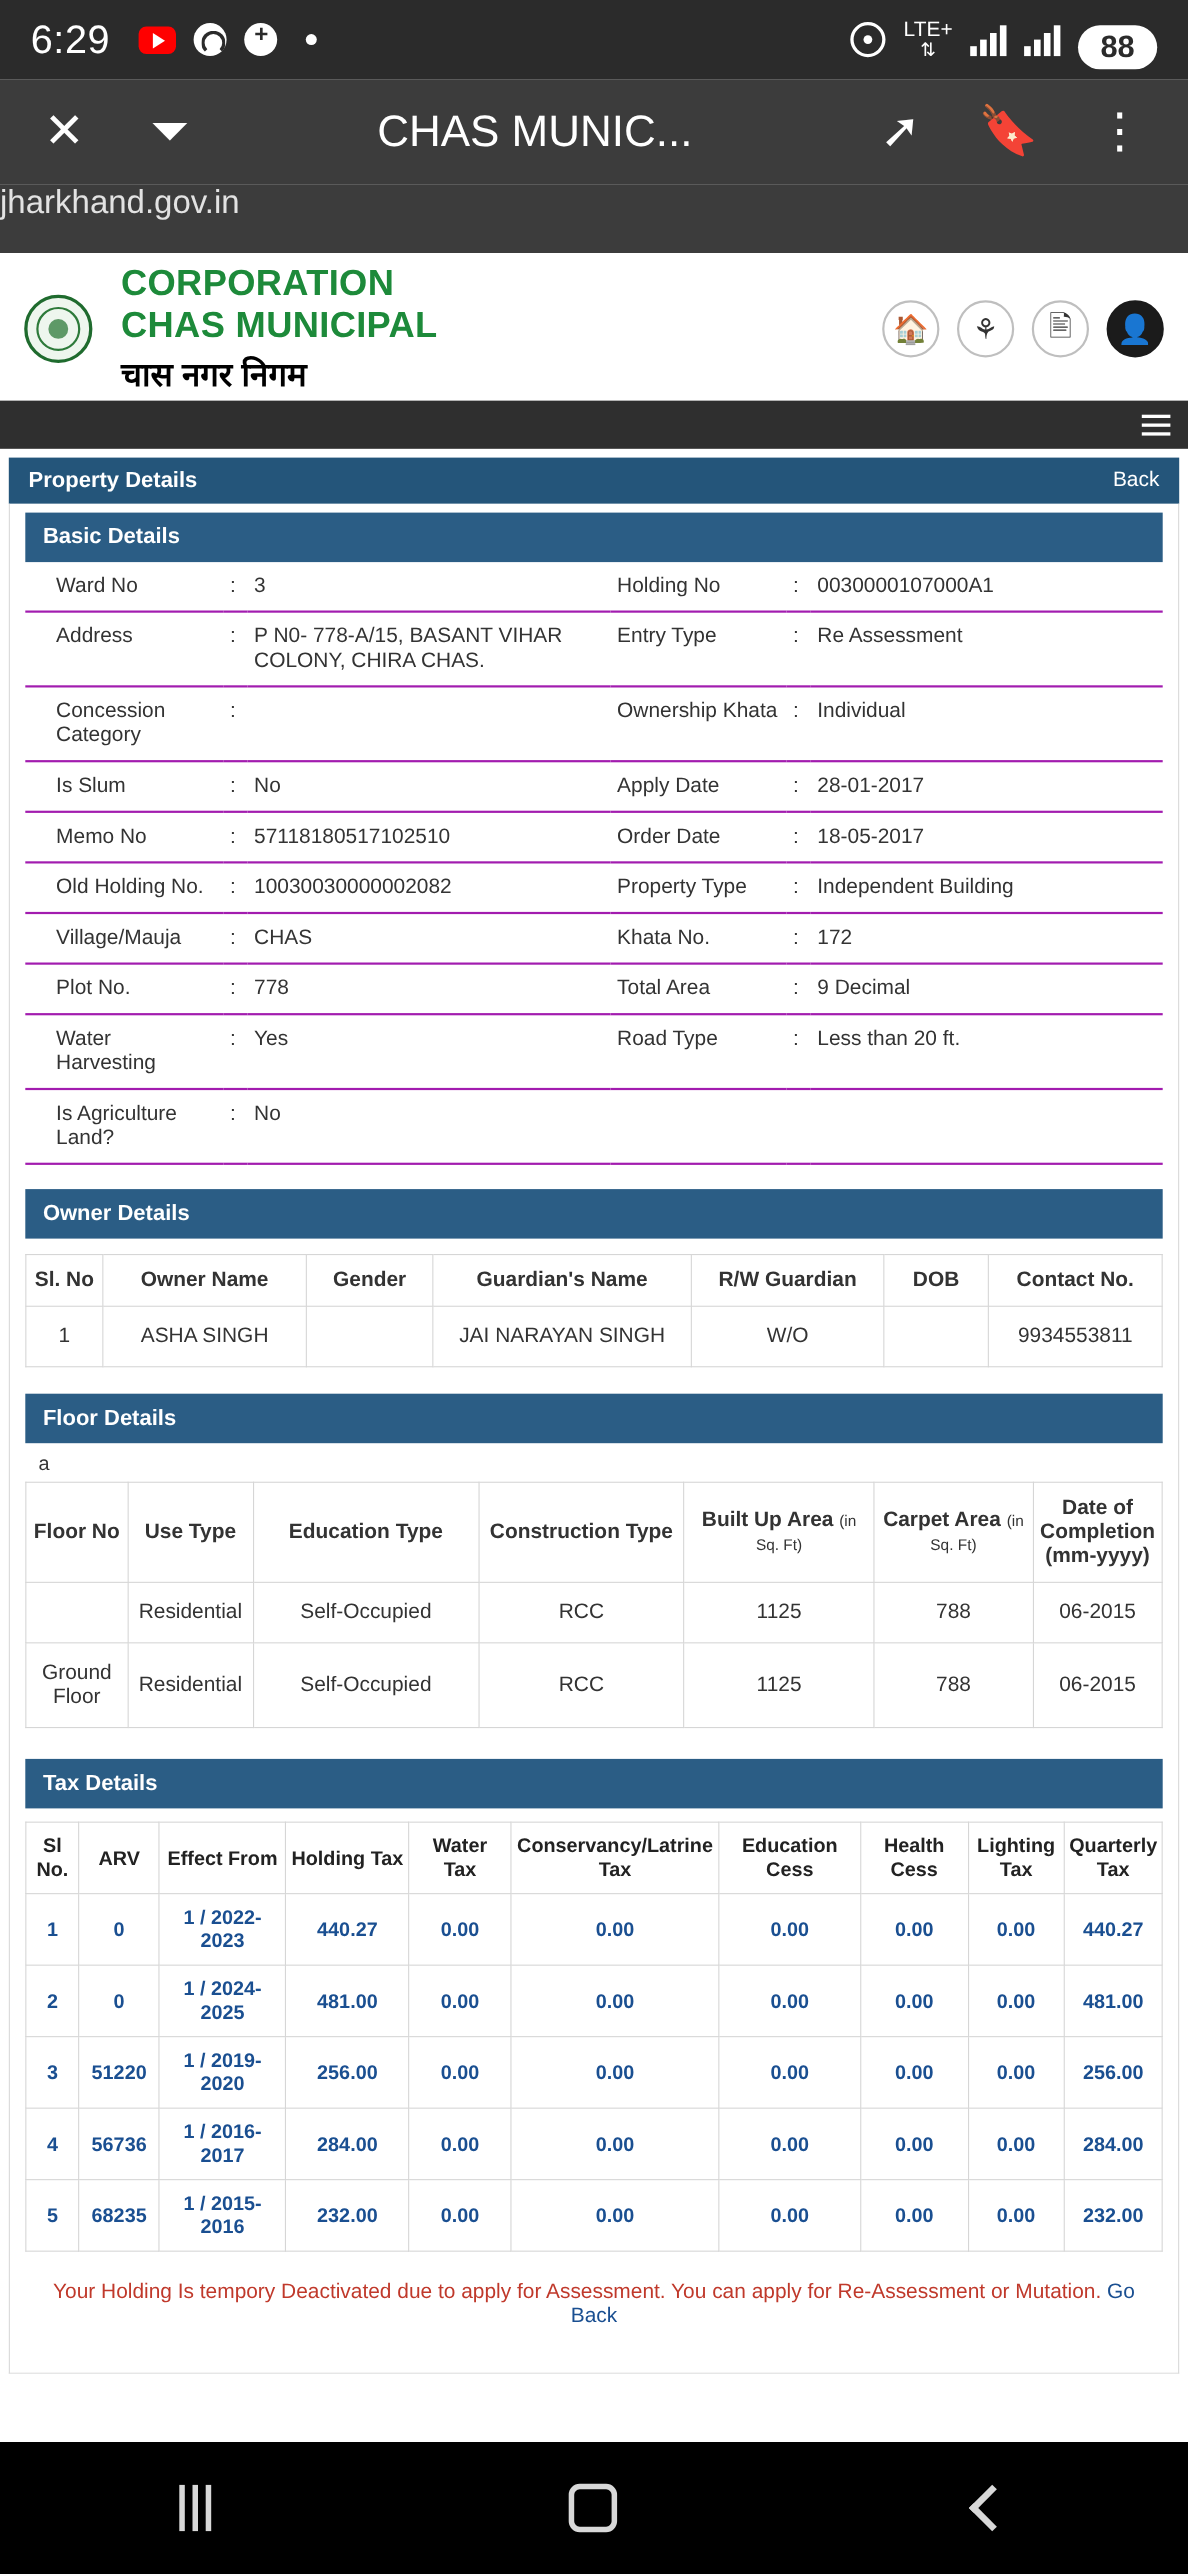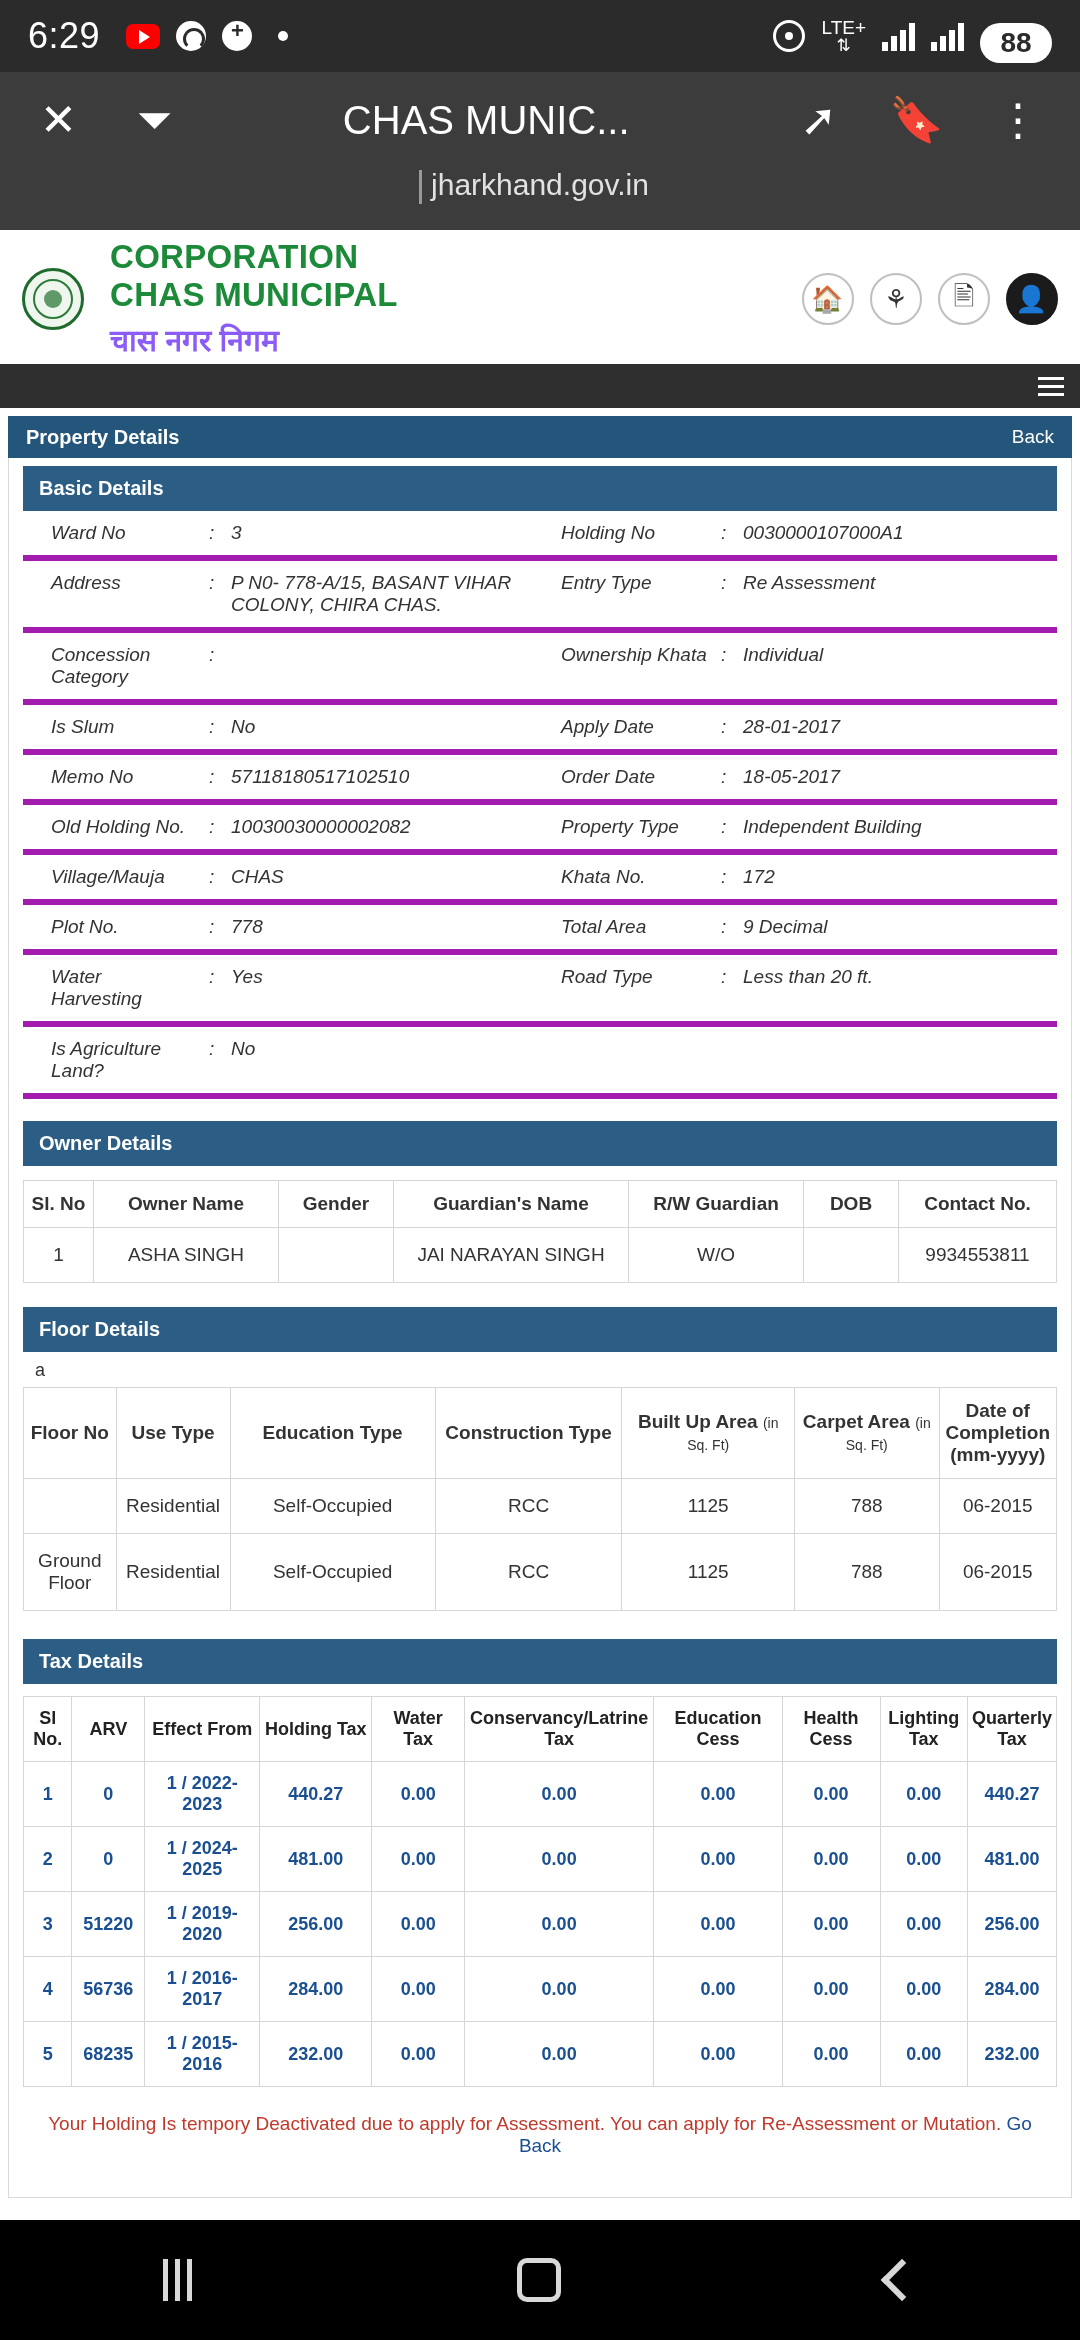--- a/index.html
+++ b/index.html
@@ -47,40 +47,40 @@
     display: flex; align-items: center; padding: 0 40px;
   }
   .bb-left { display: flex; align-items: center; gap: 60px; }
   .icon-btn { color: #fff; font-size: 44px; line-height: 1; cursor: pointer; }
   .bb-title-wrap { flex: 1; text-align: center; }
   .bb-title { font-size: 40px; font-weight: 400; }
   .bb-right { display: flex; align-items: center; gap: 52px; }
 
   .url-bar {
     height: 62px; background: #3c3c3c; color: #d8d8d8;
-    display: flex; align-items: flex-start; justify-content: center;
+    display: flex; align-items: flex-start; 
   }
   .url-text { font-size: 30px; color: #e2e2e2; position: relative; }
   .url-text::before { content:''; position: absolute; left: -12px; top: 2px; width: 3px; height: 34px; background: #9a9a9a; }
 
   
   .site-header {
     background: #ffffff; display: flex; align-items: center;
     padding: 14px 22px 10px 22px; height: 134px; position: relative;
   }
   .logo {
     width: 62px; height: 62px; border-radius: 50%;
     border: 3px solid #1f6b2e; background: #eef6ee;
     display:flex; align-items:center; justify-content:center; flex: none;
   }
   .logo-inner { width: 40px; height: 40px; border-radius: 50%; border: 2px solid #2d7a3a; position: relative; }
   .logo-inner::after { content:''; position:absolute; left:9px; top:9px; width:18px; height:18px; background:#2d7a3a; border-radius:50%; opacity:.75;}
   .site-titles { margin-left: 26px; }
   .site-title-en { color: #1d8a3a; font-size: 33px; font-weight: bold; line-height: 1.15; letter-spacing: .3px; }
-  .site-title-hi { color: #8b5cf6; font-size: 30px; font-weight: bold; margin-top: 6px; }
+  .site-title-hi { color: #000000; font-size: 30px; font-weight: bold; margin-top: 6px; }
   .header-icons { margin-left: auto; display: flex; align-items: center; gap: 16px; }
   .hicon {
     width: 52px; height: 52px; border-radius: 50%;
     border: 2px solid #bfbfbf; background: #ffffff;
     display: flex; align-items: center; justify-content: center;
     font-size: 26px; color: #333;
   }
   .hicon.filled { background: #1b1b1b; border-color:#1b1b1b; color: #fff; }
 
   
@@ -107,22 +107,22 @@
     padding: 8px 14px 18px 14px;
   }
 
   .section-head {
     background: #2b5d85; color: #fff; font-size: 20px; font-weight: bold;
     padding: 11px 16px; margin-bottom: 0;
   }
 
   .kv-table { width: 100%; border-collapse: collapse; }
   .kv-table td {
-    border-bottom: 6px solid #a21caf;
-    font-size: 19px; color: #333; padding: 11px 6px; vertical-align: top; font-style: italic;
+    border-bottom: 2px solid #a21caf;
+    font-size: 19px; color: #333; padding: 11px 6px; vertical-align: top;
   }
   .kv-label { width: 180px; padding-left: 28px !important; }
   .kv-colon { width: 22px; text-align: left; }
   .kv-value { width: 330px; }
   .kv-label2 { width: 160px; }
   .kv-colon2 { width: 22px; }
   .kv-value2 { }
 
   .grid-table { width: 100%; border-collapse: collapse; margin-top: 14px; }
   .grid-table th, .grid-table td {

